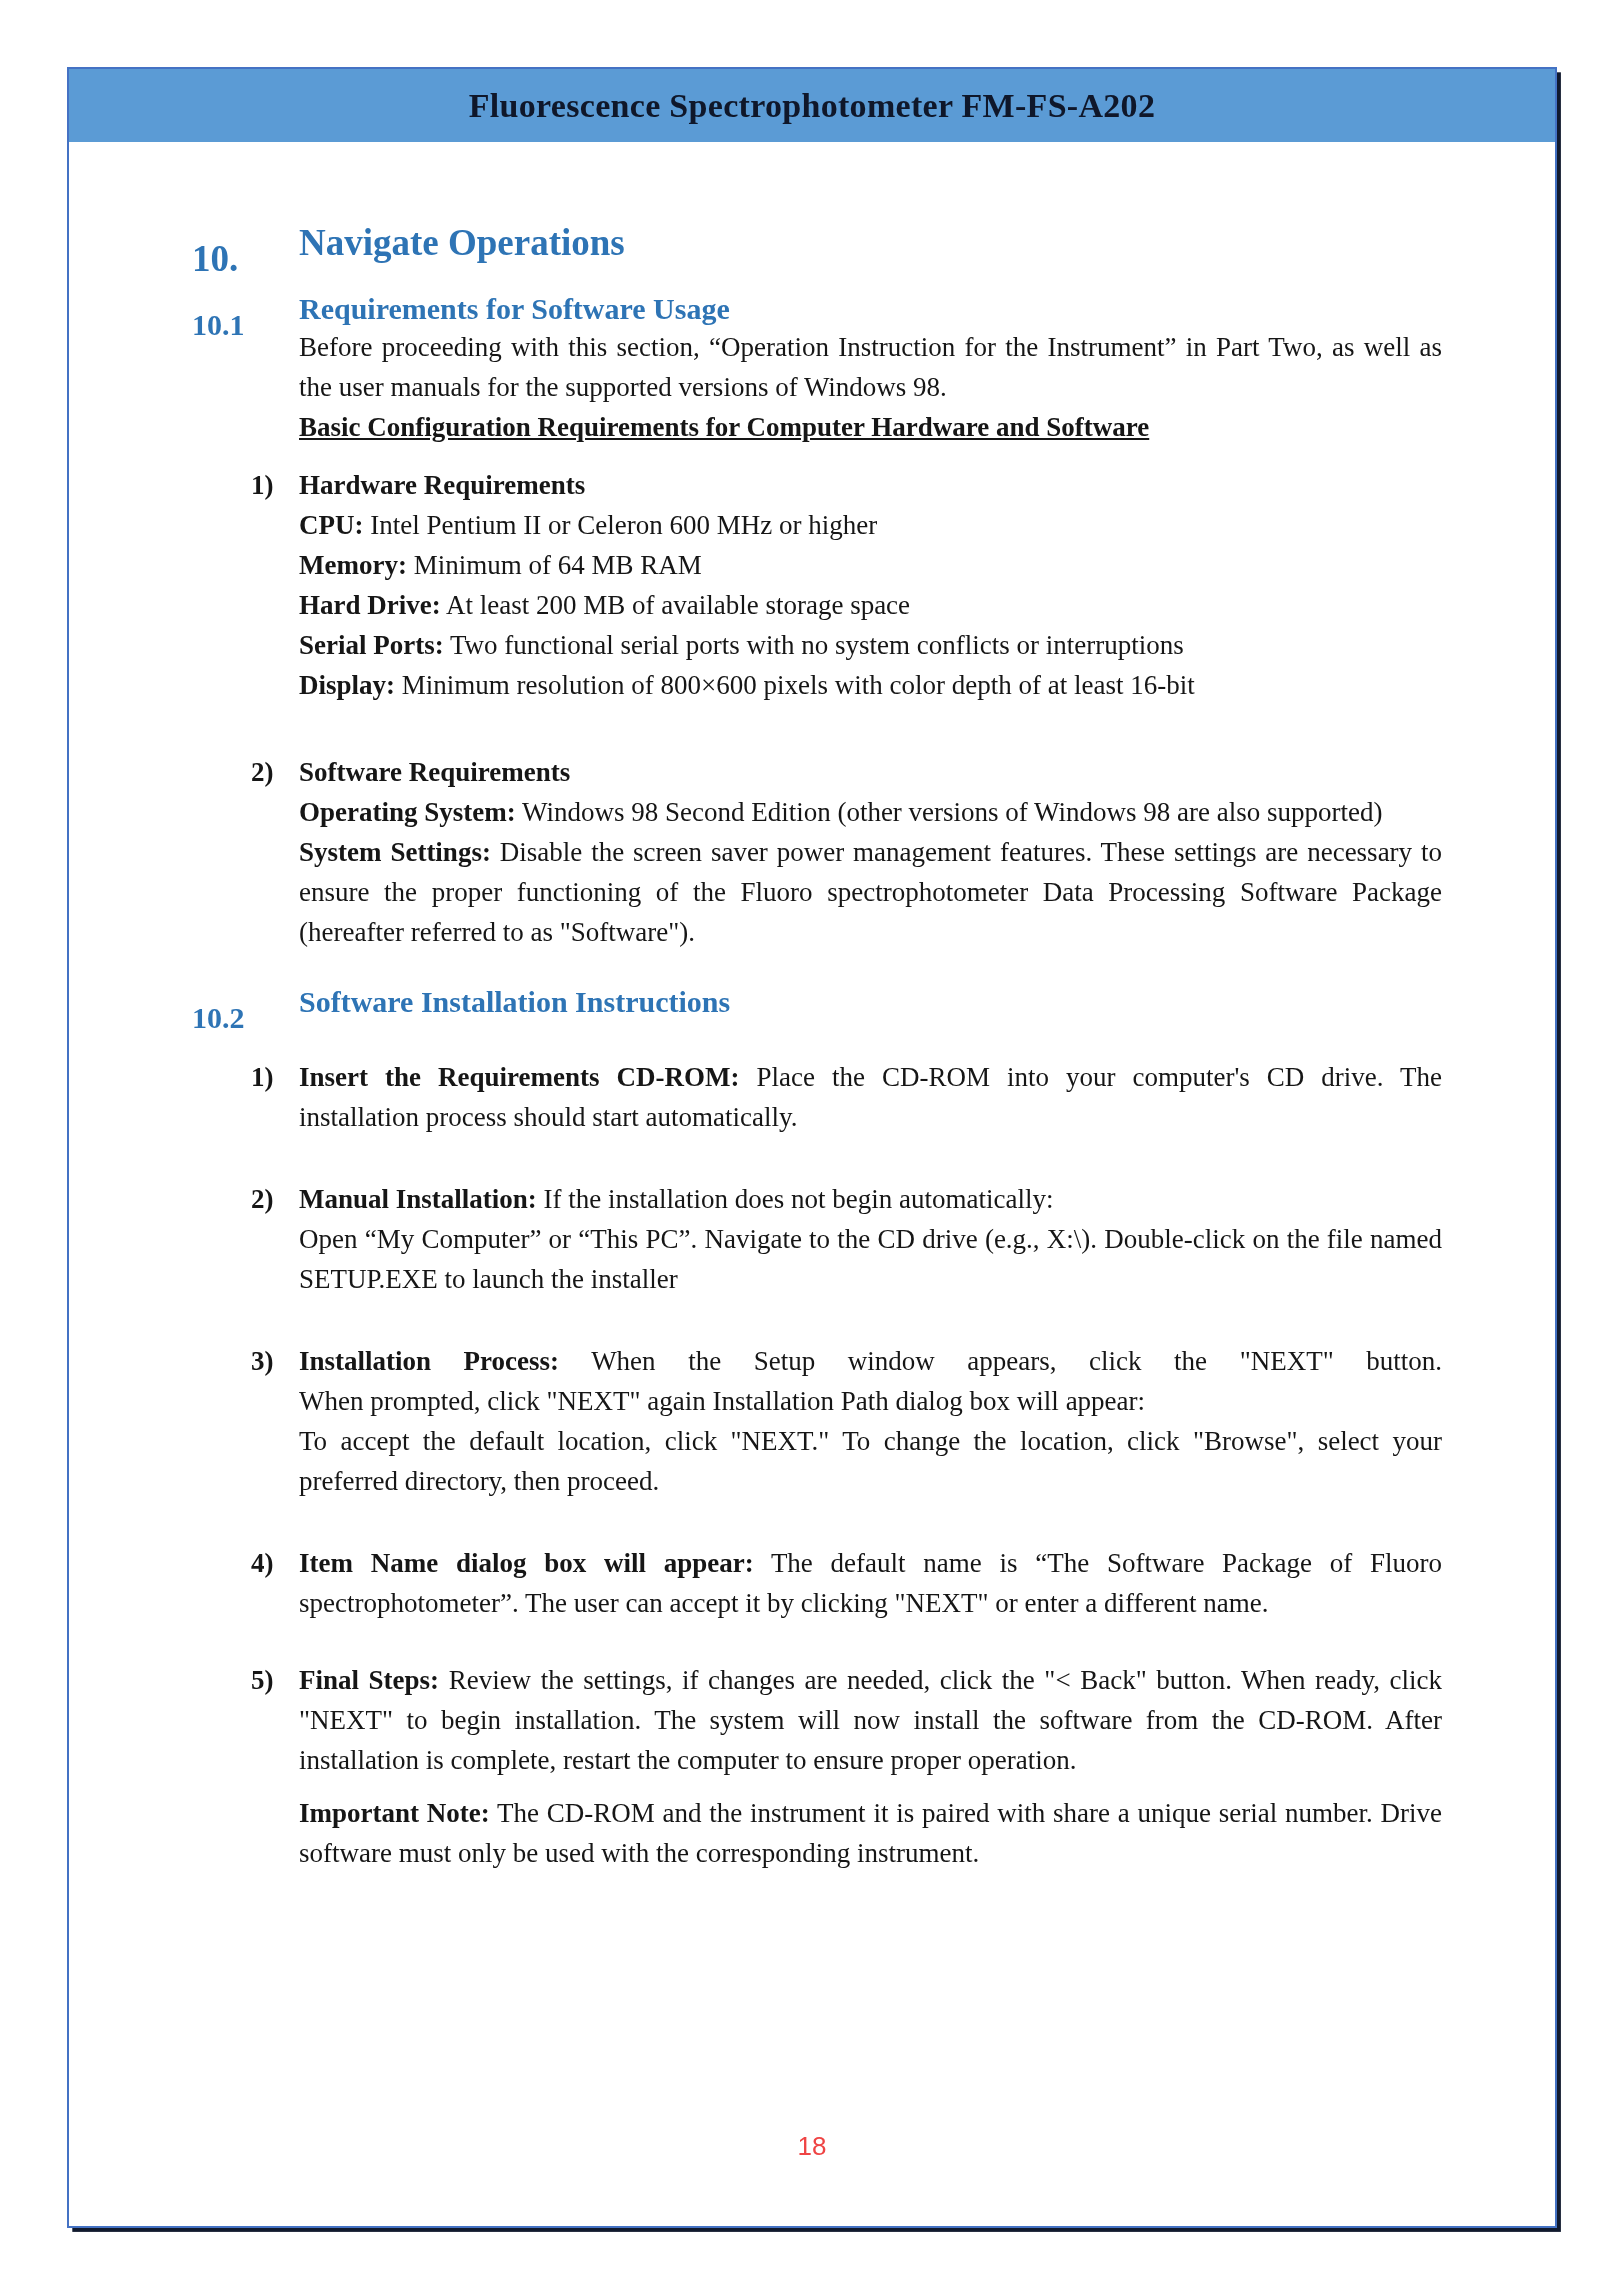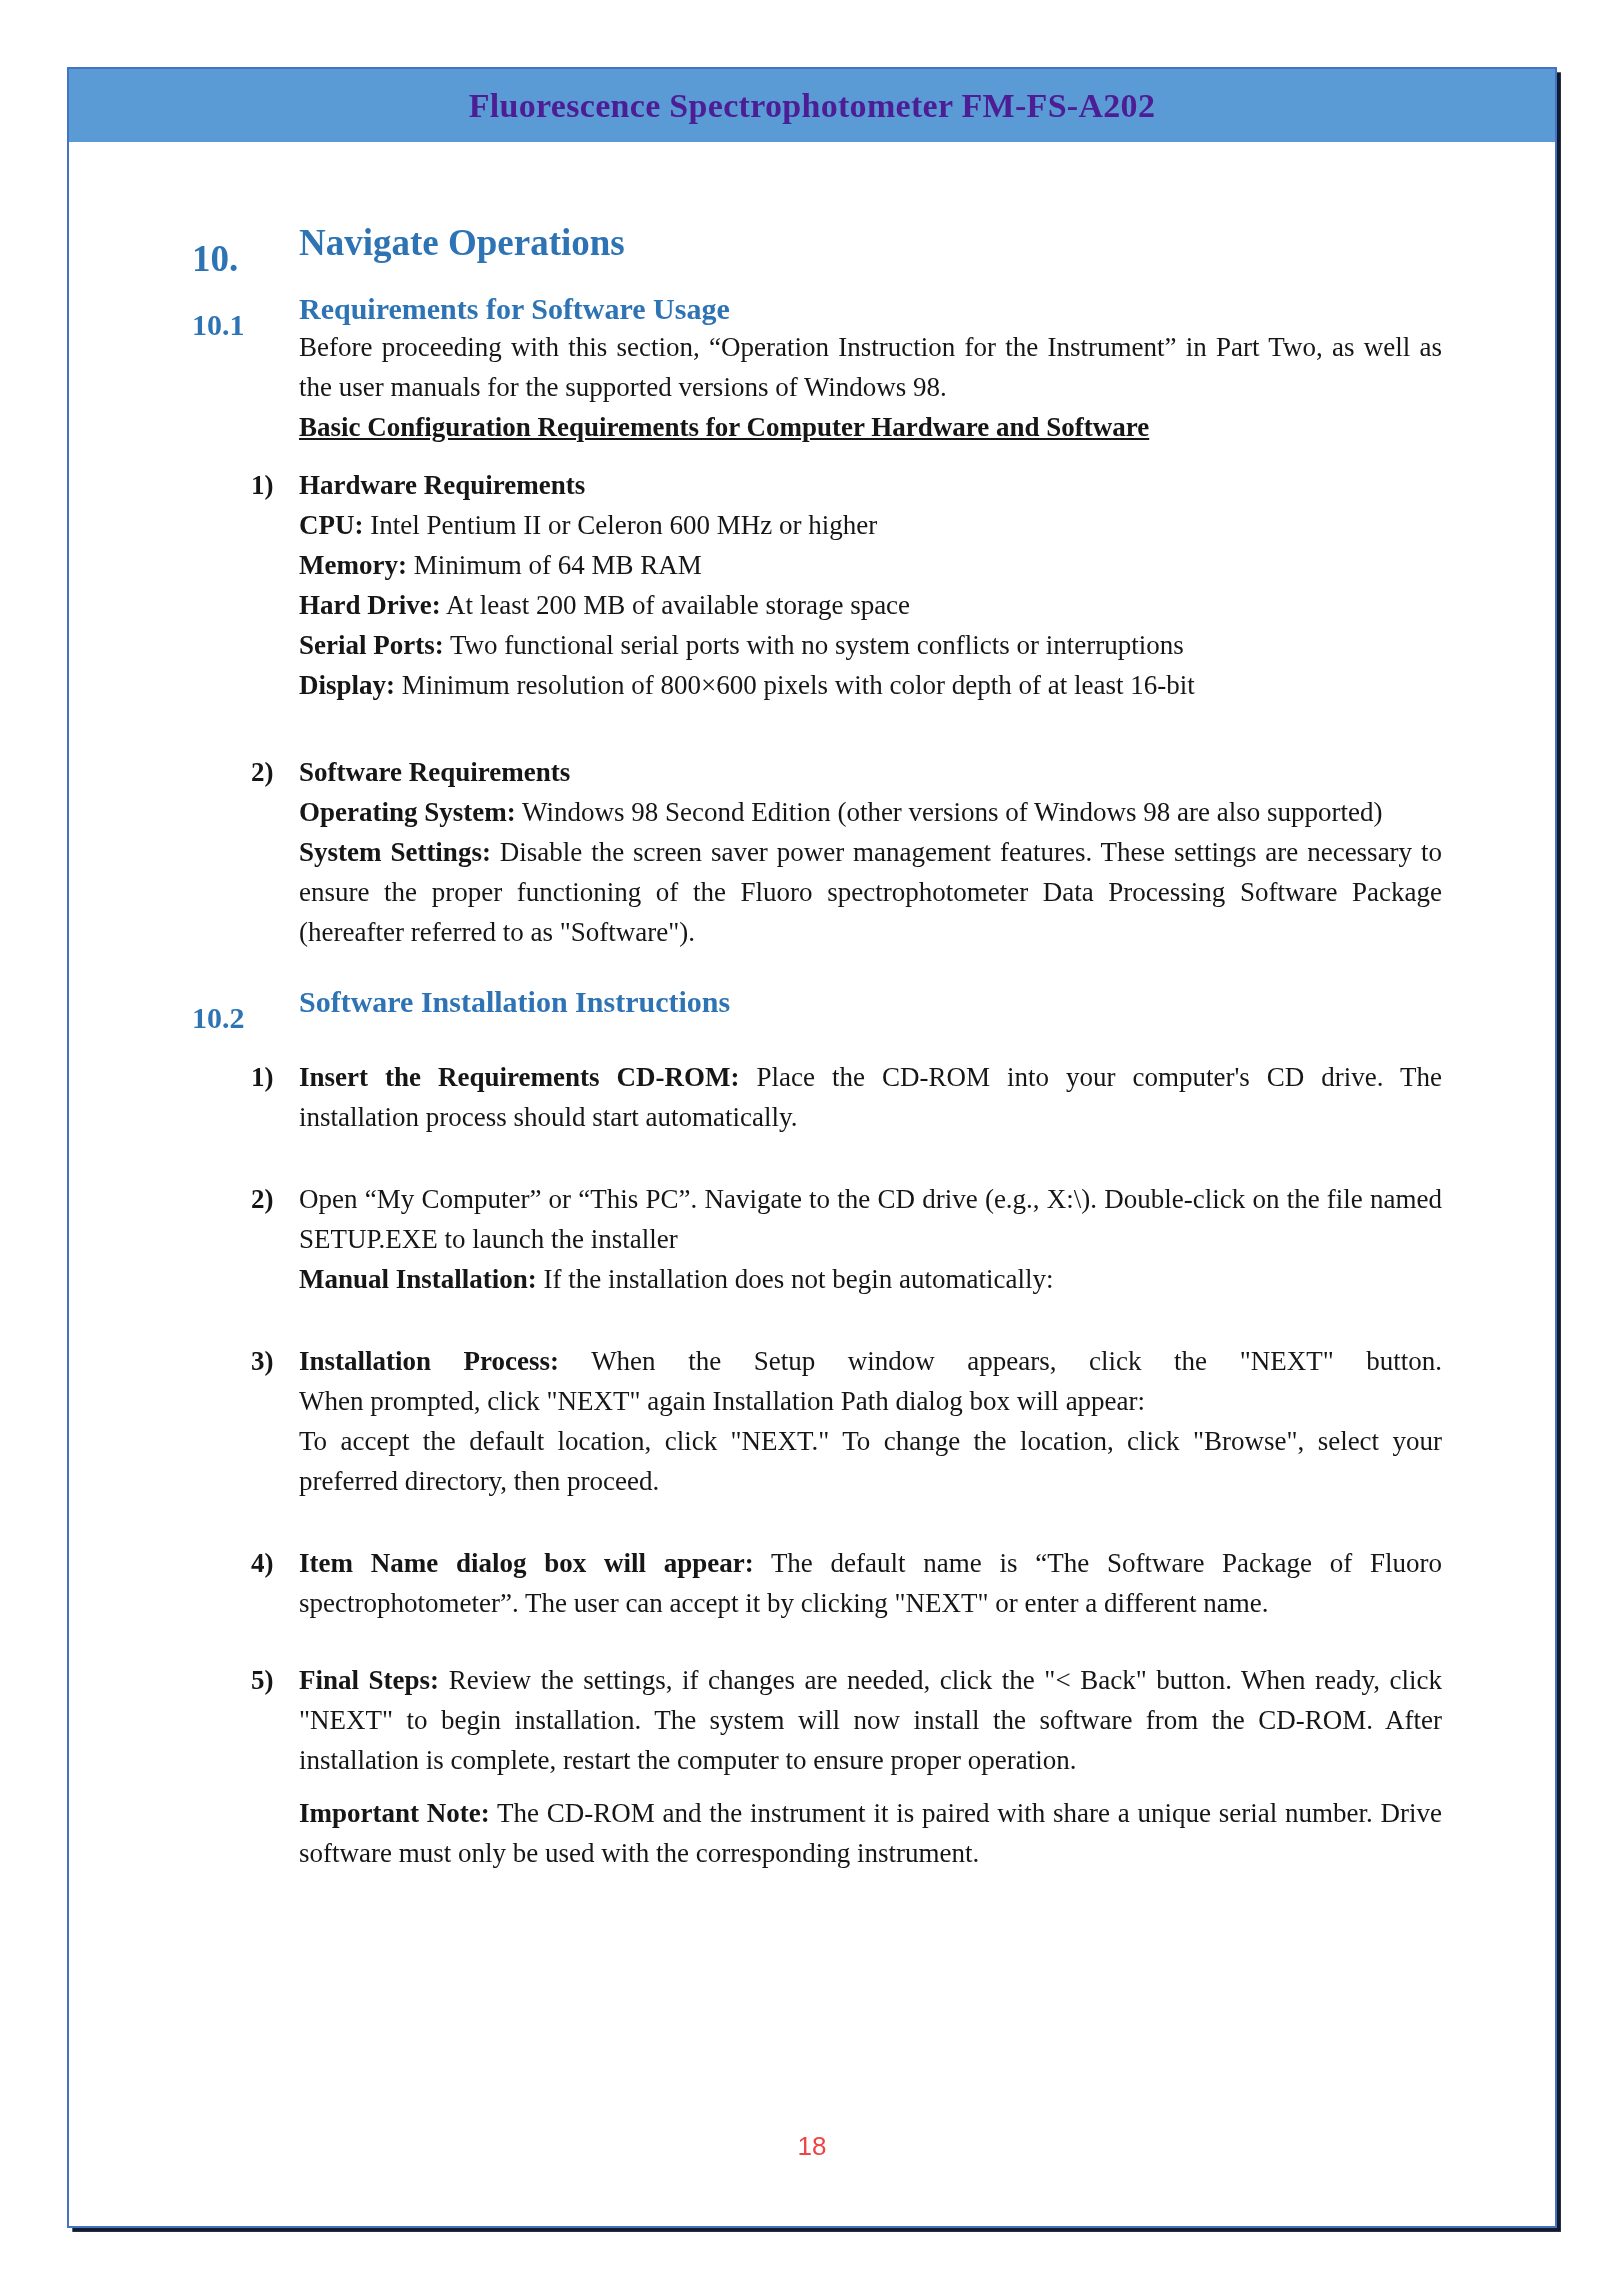--- a/index.html
+++ b/index.html
@@ -18,21 +18,21 @@
   .frame{
     position:absolute;left:67px;top:67px;width:1490px;height:2161px;
     background:#fff;border:2px solid var(--border);
     box-shadow:4.6px 4.6px 0 -0.7px var(--shadow);
   }
   .band{
     height:73px;background:var(--band);
     display:flex;align-items:center;justify-content:center;
   }
   .band-title{
-    color:#4c1d95;font-weight:bold;font-size:34px;letter-spacing:0.3px;
+    color:#0f172a;font-weight:bold;font-size:34px;letter-spacing:0.3px;
     font-family:"Liberation Serif","DejaVu Serif",serif;
   }
   .content{
     padding:0 113px 0 230px;
     font-size:27px;line-height:40px;
   }
   h1,h2,p{margin:0;padding:0;font-weight:normal;}
   .h1{
     position:relative;margin-top:79px;color:var(--heading);
     font-size:37px;line-height:43px;font-weight:bold;
@@ -111,22 +111,22 @@
       <span>Software Installation Instructions</span>
     </h2>
 
     <div class="step item step1">
       <span class="marker">1)</span>
       <p class="seg justify"><b>Insert the Requirements CD-ROM:</b> <span>Place the CD-ROM into your computer's CD drive. The installation process should start automatically.</span></p>
     </div>
 
     <div class="step item stepN">
       <span class="marker">2)</span>
+      <p class="seg"><b>Manual Installation:</b> <span>If the installation does not begin automatically:</span></p>
       <p class="seg justify">Open “My Computer” or “This PC”. Navigate to the CD drive (e.g., X:\). Double-click on the file named SETUP.EXE to launch the installer</p>
-      <p class="seg"><b>Manual Installation:</b> <span>If the installation does not begin automatically:</span></p>
     </div>
 
     <div class="step item stepN">
       <span class="marker">3)</span>
       <p class="seg stretch"><b>Installation Process:</b> <span>When the Setup window appears, click the "NEXT" button.</span></p>
       <p class="seg">When prompted, click "NEXT" again Installation Path dialog box will appear:</p>
       <p class="seg justify">To accept the default location, click "NEXT." To change the location, click "Browse", select your preferred directory, then proceed.</p>
     </div>
 
     <div class="step item stepN">

